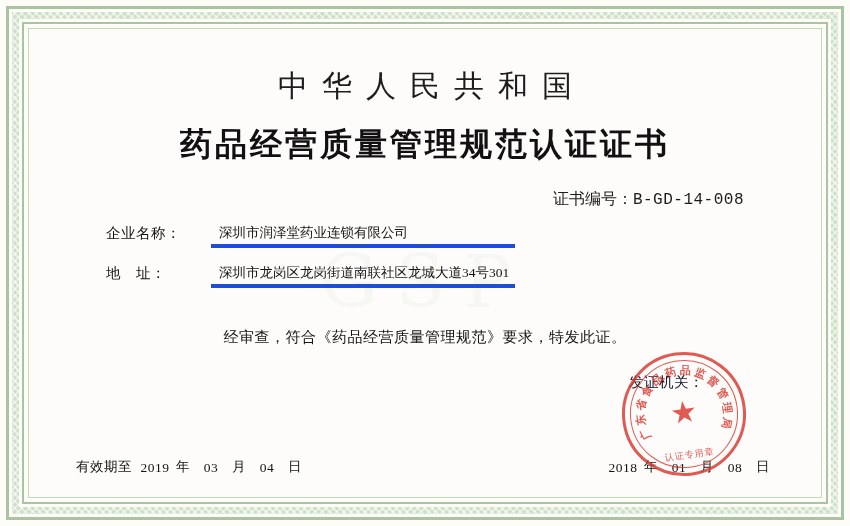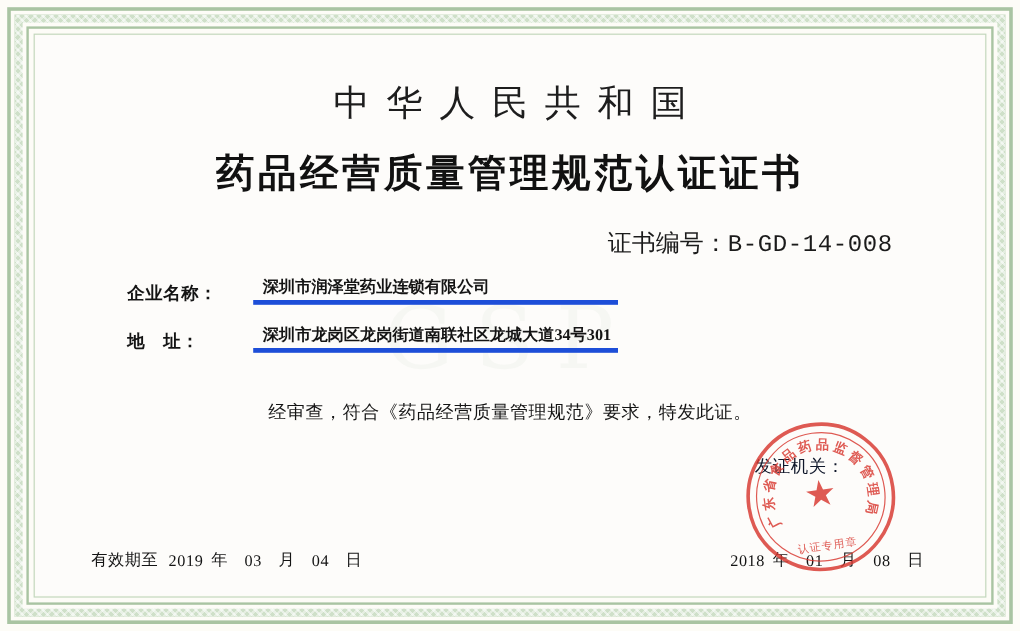--- a/index.html
+++ b/index.html
@@ -89,38 +89,36 @@
     font-size: 32px;
     font-weight: bold;
     letter-spacing: 3px;
     color: #111;
     font-family: "DejaVu Serif", "Liberation Serif", serif;
   }
   .cert-no {
     margin-top: 22px;
     text-align: right;
     padding-right: 34px;
-    font-size: 20px;
+    font-size: 16px;
     color: #1b1b1b;
     font-family: "Liberation Serif", serif;
   }
   .cert-no .value {
     font-family: "Liberation Mono", monospace;
     letter-spacing: 0.5px;
   }
 
   .fields {
     margin-top: 14px;
     padding-left: 34px;
   }
   .field-row {
     display: flex;
-    align-items: flex-end;
     margin-bottom: 16px;
-    font-weight: bold;
   }
   .field-label {
     width: 86px;
     font-size: 14.5px;
     color: #141414;
     letter-spacing: 0.5px;
     flex: 0 0 auto;
   }
   .field-value {
     font-size: 13.5px;

